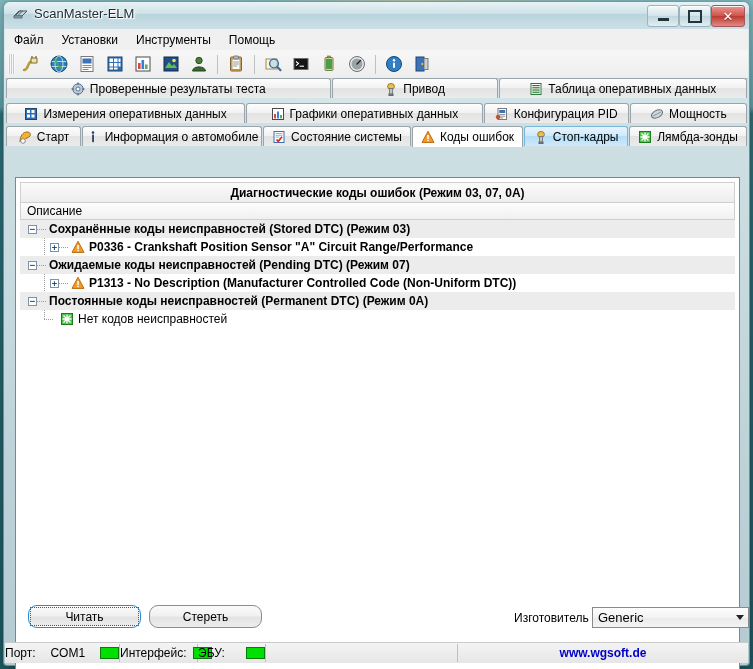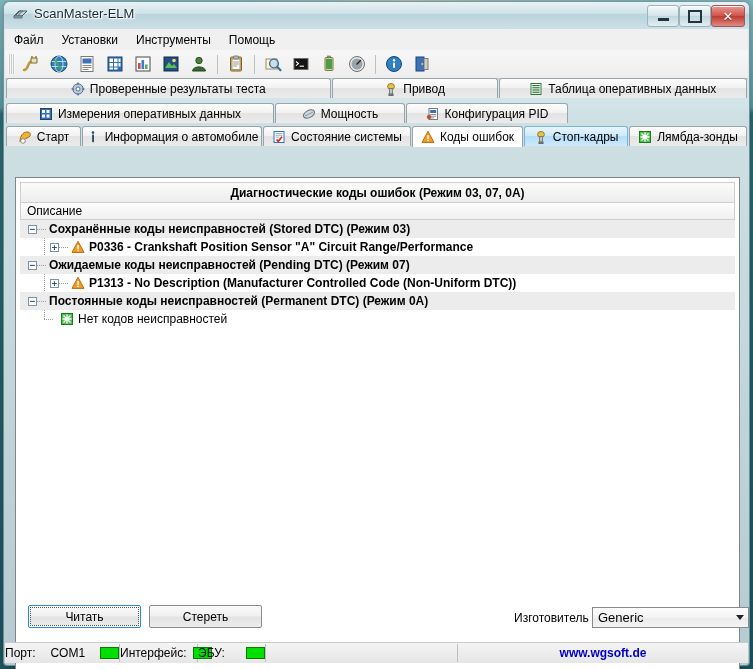--- a/index.html
+++ b/index.html
@@ -167,21 +167,21 @@
   .vline{
     position:absolute;left:24px;top:0;bottom:0;width:1px;
     background-image:linear-gradient(180deg,#9a9a9a 50%,transparent 50%);
     background-size:1px 2px;
   }
   .ticon{width:14px;height:14px;flex:none;margin-right:4px;}
   
   #btnbar{position:absolute;left:10px;top:601px;width:725px;height:28px;}
   .pbtn{
     position:absolute;top:2px;height:23px;box-sizing:border-box;
-    border:1px solid #8c8c8c;border-radius:2px;
+    border:1px solid #8c8c8c;border-radius:9px;
     background:linear-gradient(180deg,#fafafa,#f0f0f0 48%,#e3e3e3 52%,#ededed);
     font-size:12px;color:#000;cursor:default;
     display:flex;align-items:center;justify-content:center;
   }
   #btn-read{left:14px;width:113px;border:1px solid #2a8bc8;
     box-shadow:inset 0 0 0 1px #fff;}
   #btn-read .focusring{
     position:absolute;left:1px;right:1px;top:1px;bottom:1px;
     border:1px dotted #555;
   }
@@ -430,39 +430,50 @@
               <g fill="#fff">
                   <rect x="3" y="3" width="3" height="3"></rect>
                   <rect x="7.5" y="3" width="3" height="3"></rect>
               <rect x="3" y="7.5" width="3" height="3"></rect>
                   <rect x="7.5" y="7.5" width="3" height="3"></rect>
                 </g>
             </svg>
           </span>
           <span>Измерения оперативных данных</span>
         </div>
-        <div class="tab" style="width:130px">
-          <span class="tabicon">
-            <svg width="14" height="14" viewBox="0 0 14 14">
-              <ellipse cx="7" cy="7" rx="6" ry="3.6" transform="rotate(-28 7 7)" fill="#cfd6da" stroke="#63707a"></ellipse>
-              <path d="M3 9 L11 5" stroke="#8d979f" stroke-width="1"></path>
-            </svg>
-          </span>
-          <span>Мощность</span>
+        <div class="tab" style="width:265px">
+          <span class="tabicon">
+            <svg width="14" height="14" viewBox="0 0 14 14">
+              <rect x="1.5" y="1.5" width="11" height="11" fill="#fff" stroke="#4a4a4a"></rect>
+              <rect x="3" y="7" width="2" height="4.4" fill="#d84a3f"></rect>
+              <rect x="6" y="4.5" width="2" height="6.9" fill="#3a7fd5"></rect>
+              <rect x="9" y="8" width="2" height="3.4" fill="#58b14e"></rect>
+            </svg>
+          </span>
+          <span>Графики оперативных данных</span>
         </div>
         <div class="tab" style="width:162px">
           <span class="tabicon">
             <svg width="14" height="14" viewBox="0 0 14 14">
               <rect x="3" y="1.5" width="8.5" height="11" fill="#fdfdfd" stroke="#7a7a7a"></rect>
               <rect x="4.2" y="3" width="6" height="3" fill="#3d72b8"></rect>
               <path d="M4.2 7.5h6M4.2 9.2h6M4.2 10.9h4" stroke="#8a8a8a" stroke-width=".9"></path>
               <circle cx="3" cy="10" r="1.8" fill="#e04a2a" stroke="#8a2a12" stroke-width=".6"></circle>
             </svg>
           </span>
           <span>Конфигурация PID</span>
+        </div>
+        <div class="tab" style="width:130px">
+          <span class="tabicon">
+            <svg width="14" height="14" viewBox="0 0 14 14">
+              <ellipse cx="7" cy="7" rx="6" ry="3.6" transform="rotate(-28 7 7)" fill="#cfd6da" stroke="#63707a"></ellipse>
+              <path d="M3 9 L11 5" stroke="#8d979f" stroke-width="1"></path>
+            </svg>
+          </span>
+          <span>Мощность</span>
         </div>
       </div>
 
       <div class="tabrow" id="row3">
         <div class="tab" style="width:83px">
           <span class="tabicon">
             <svg width="14" height="14" viewBox="0 0 14 14">
               <path d="M2 12 C2 6 5 2 9 2 C12 2 13 4 12 6 C11 8 7 8 6 10" fill="#f0b33a" stroke="#9a6d12"></path>
               <circle cx="5" cy="11" r="2.3" fill="#fdfdfd" stroke="#8a8a8a"></circle>
             </svg>

